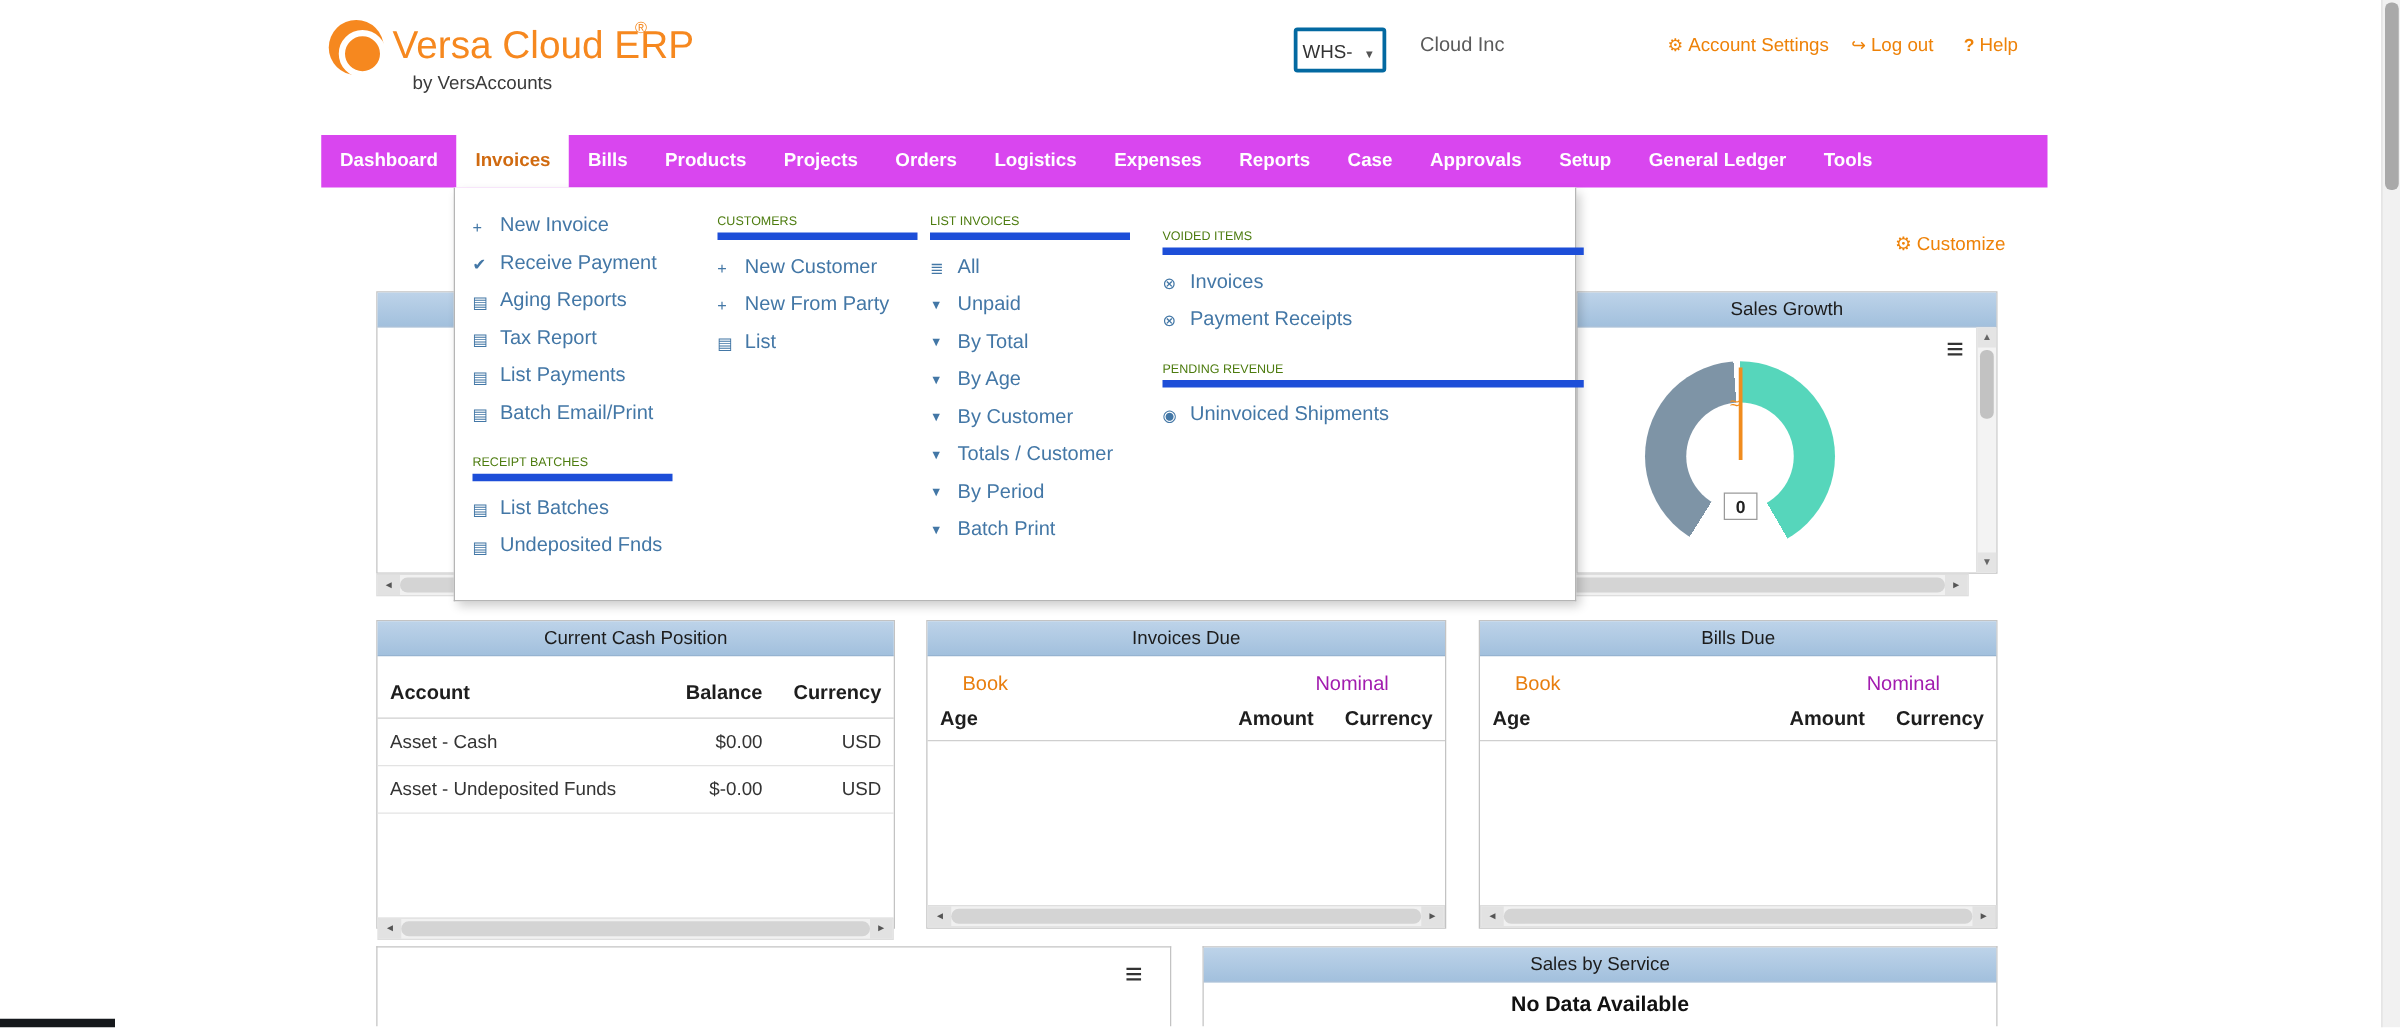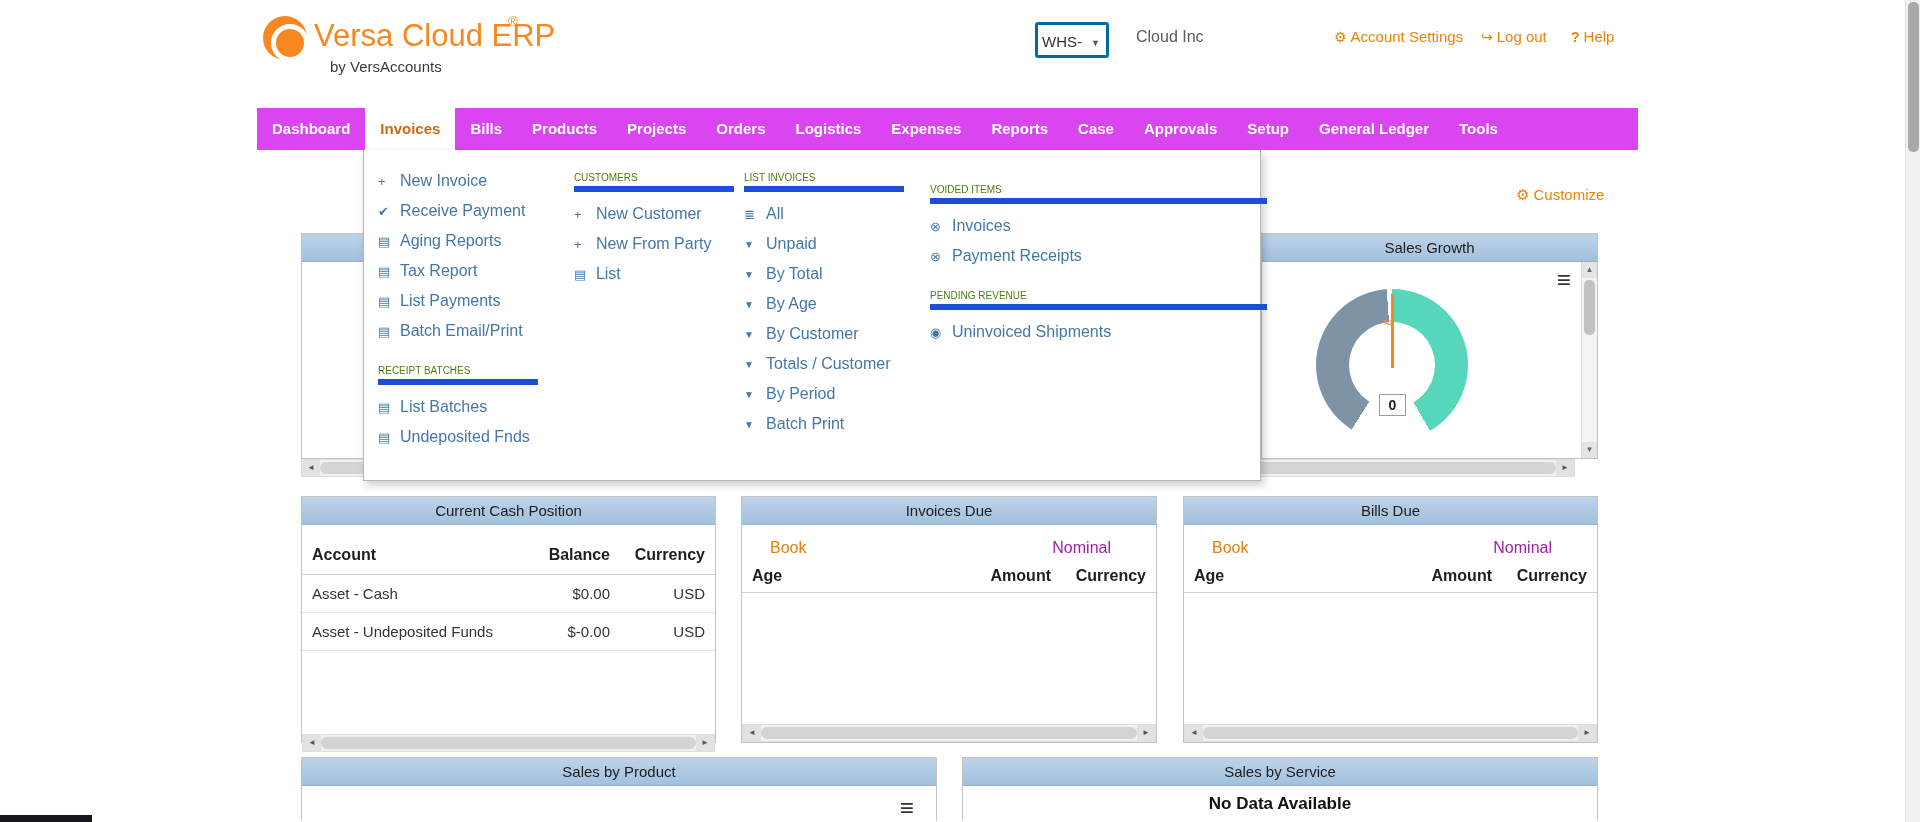--- a/index.html
+++ b/index.html
@@ -371,21 +371,20 @@
     </div>
     <div class="hscroll w-hscroll">
       <div class="hs-btn hs-left">◄</div>
       <div class="hs-thumb"></div>
       <div class="hs-btn hs-right">►</div>
     </div>
   </div>
 </div>
 
 <div class="widget" id="w-product">
-  <div class="whead">Sales by Product</div>
   <div class="wbody">
     <div class="row3-menu">≡</div>
   </div>
 </div>
 
 <div class="widget" id="w-service">
   <div class="whead">Sales by Service</div>
   <div class="wbody">
     <div class="service-empty">No Data Available</div>
   </div>

